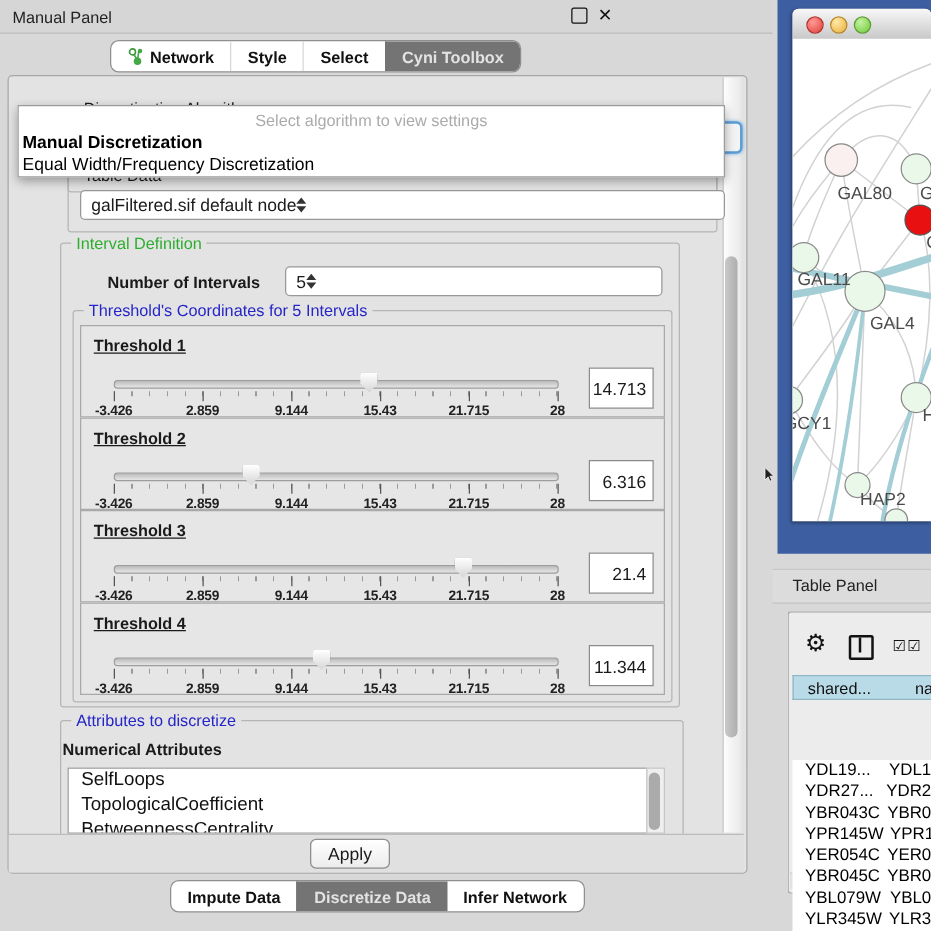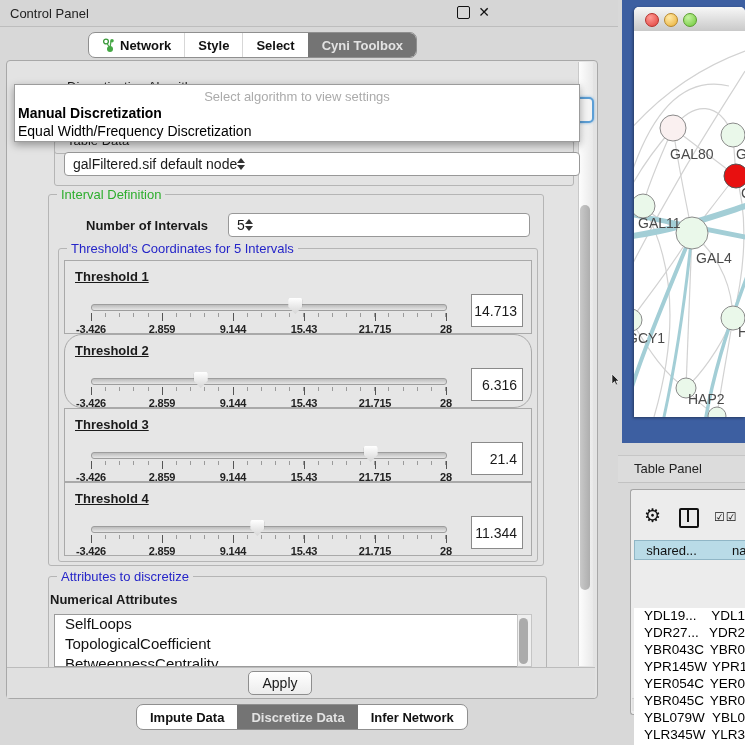--- a/index.html
+++ b/index.html
@@ -123,21 +123,21 @@
   .tbl-row span:last-child{padding-left:5px;white-space:nowrap;}
   .hscroll{left:632px;top:698px;width:113px;height:12px;background:#e2e2e2;border-top:1px solid #cfcfcf;}
   .hscroll-thumb{left:635px;top:700px;width:110px;height:8px;background:#b2b2b2;border-radius:4px;}
 
   .cursor-arrow{left:611px;top:374px;z-index:40;}
 </style>
 </head>
 <body>
 
 <div class="abs cp-titlebar">
-  <span class="abs cp-title">Control Panel</span>
+  <span class="abs cp-title">Manual Panel</span>
   <span class="abs float-icon"></span>
   <span class="abs close-icon">✕</span>
 </div>
 
 <div class="abs tabbar" style="left:88px;top:32px;">
   <div class="tab">
     <svg width="13" height="15" viewBox="0 0 13 15">
       <line x1="4" y1="4" x2="8" y2="10" stroke="#4aa54a" stroke-width="1.3"></line>
       <line x1="9" y1="3" x2="8" y2="10" stroke="#4aa54a" stroke-width="1.3"></line>
       <circle cx="4" cy="3.5" r="2.4" fill="#fff" stroke="#3c9a3c" stroke-width="1.3"></circle>
@@ -212,21 +212,21 @@
       <span class="tick-label" style="left: 40%;">9.144</span>
       <i class="tick-major" style="left: 60%;"></i>
       <span class="tick-label" style="left: 60%;">15.43</span>
       <i class="tick-major" style="left: 80%;"></i>
       <span class="tick-label" style="left: 80%;">21.715</span>
       <i class="tick-major" style="left: 100%;"></i>
       <span class="tick-label" style="left: 100%;">28</span>
     </div>
   <div class="thr-value">14.713</div>
 </div>
-<div class="thr-panel" style="top:334px;border-radius:18px;">
+<div class="thr-panel" style="top:334px;">
   <span class="thr-label">Threshold 2</span>
   <div class="thr-track"></div>
   <div class="thr-thumb" style="left: 128.739px;"></div>
   <div class="thr-ticks">
       <i class="tick-major" style="left: 0%;"></i>
       <span class="tick-label" style="left: 0%;">-3.426</span>
       <i class="tick-major" style="left: 20%;"></i>
       <span class="tick-label" style="left: 20%;">2.859</span>
       <i class="tick-major" style="left: 40%;"></i>
       <span class="tick-label" style="left: 40%;">9.144</span>

